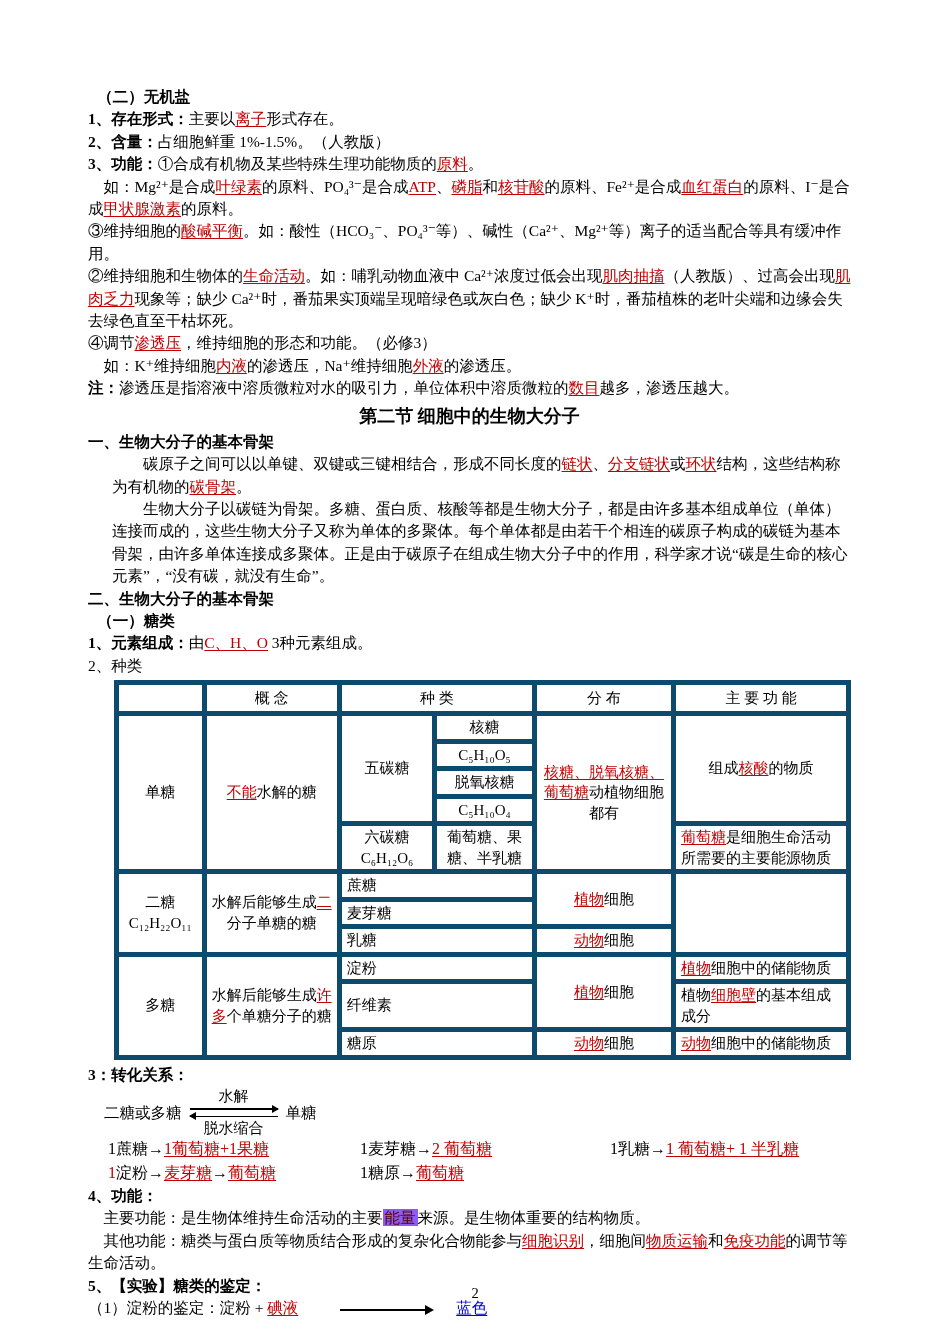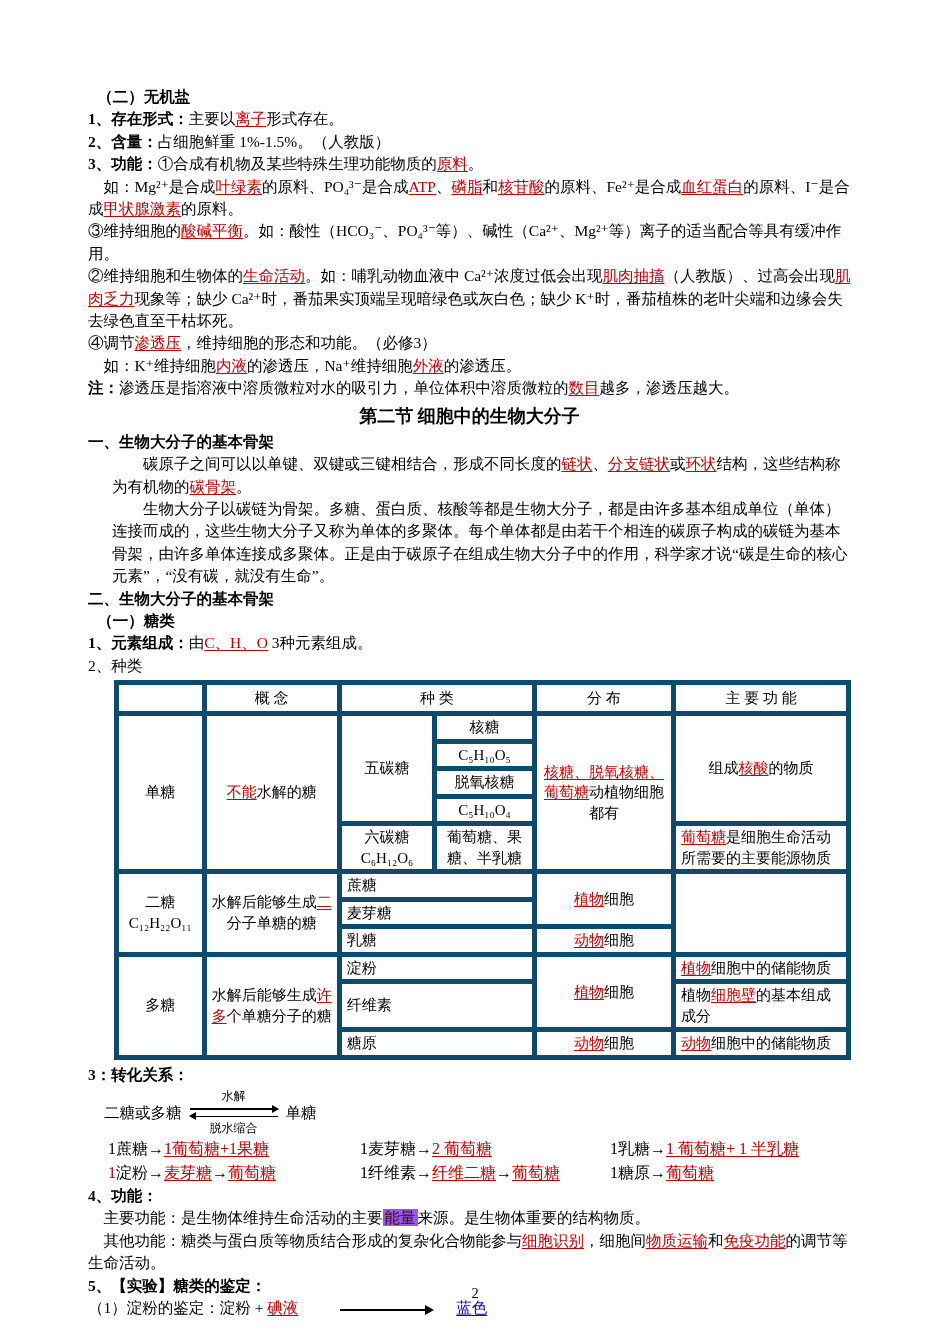--- a/index.html
+++ b/index.html
@@ -40,21 +40,21 @@
     vertical-align:middle; line-height:20.5px; word-break:break-all;
   }
   td.c{ text-align:center; }
   tr.th-row td{ height:24px; text-align:center; }
   
   .conv-diagram{
     display:flex; align-items:center; gap:8px;
     margin:2px 0 0 16px; font-size:15.5px; line-height:20px;
   }
   .conv-mid{ display:flex; flex-direction:column; align-items:center; }
-  .conv-label{ font-size:12px; line-height:17px; }
+  .conv-label{ font-size:15px; line-height:17px; }
   .arr{ display:block; width:88px; height:1.5px; background:#000; position:relative; margin:3px 0; }
   .arr-right::after{
     content:""; position:absolute; right:-1px; top:-3.5px;
     border-left:7px solid #000; border-top:4px solid transparent; border-bottom:4px solid transparent;
   }
   .arr-left::before{
     content:""; position:absolute; left:-1px; top:-3.5px;
     border-right:7px solid #000; border-top:4px solid transparent; border-bottom:4px solid transparent;
   }
   .conv-line{ display:flex; font-size:16px; line-height:24px;margin-left:20px; }
@@ -188,21 +188,20 @@
       </span>
       <span>单糖</span>
     </div>
     <div class="conv-line">
       <span><span class="run n">1蔗糖→</span><span class="run ru">1葡萄糖+1果糖</span></span>
       <span><span class="run n">1麦芽糖→</span><span class="run ru">2 葡萄糖</span></span>
       <span><span class="run n">1乳糖→</span><span class="run ru">1 葡萄糖+ 1 半乳糖</span></span>
     </div>
     <div class="conv-line">
       <span><span class="run r">1</span><span class="run n">淀粉→</span><span class="run ru">麦芽糖</span><span class="run n">→</span><span class="run ru">葡萄糖</span></span>
-      <span><span class="run n">1纤维素→</span><span class="run ru">纤维二糖</span><span class="run n">→</span><span class="run ru">葡萄糖</span></span>
       <span><span class="run n">1糖原→</span><span class="run ru">葡萄糖</span></span>
     </div>
   </section>
 
   <section>
     <p><span class="run b">4、功能：</span></p>
     <p class="ind1"><span class="run n">主要功能：是生物体维持生命活动的主要</span><span class="run hl">能量</span><span class="run n">来源。是生物体重要的结构物质。</span></p>
     <p class="ind1"><span class="run n">其他功能：糖类与蛋白质等物质结合形成的复杂化合物能参与</span><span class="run ru">细胞识别</span><span class="run n">，细胞间</span><span class="run ru">物质运输</span><span class="run n">和</span><span class="run ru">免疫功能</span><span class="run n">的调节等生命活动。</span></p>
   </section>
 

